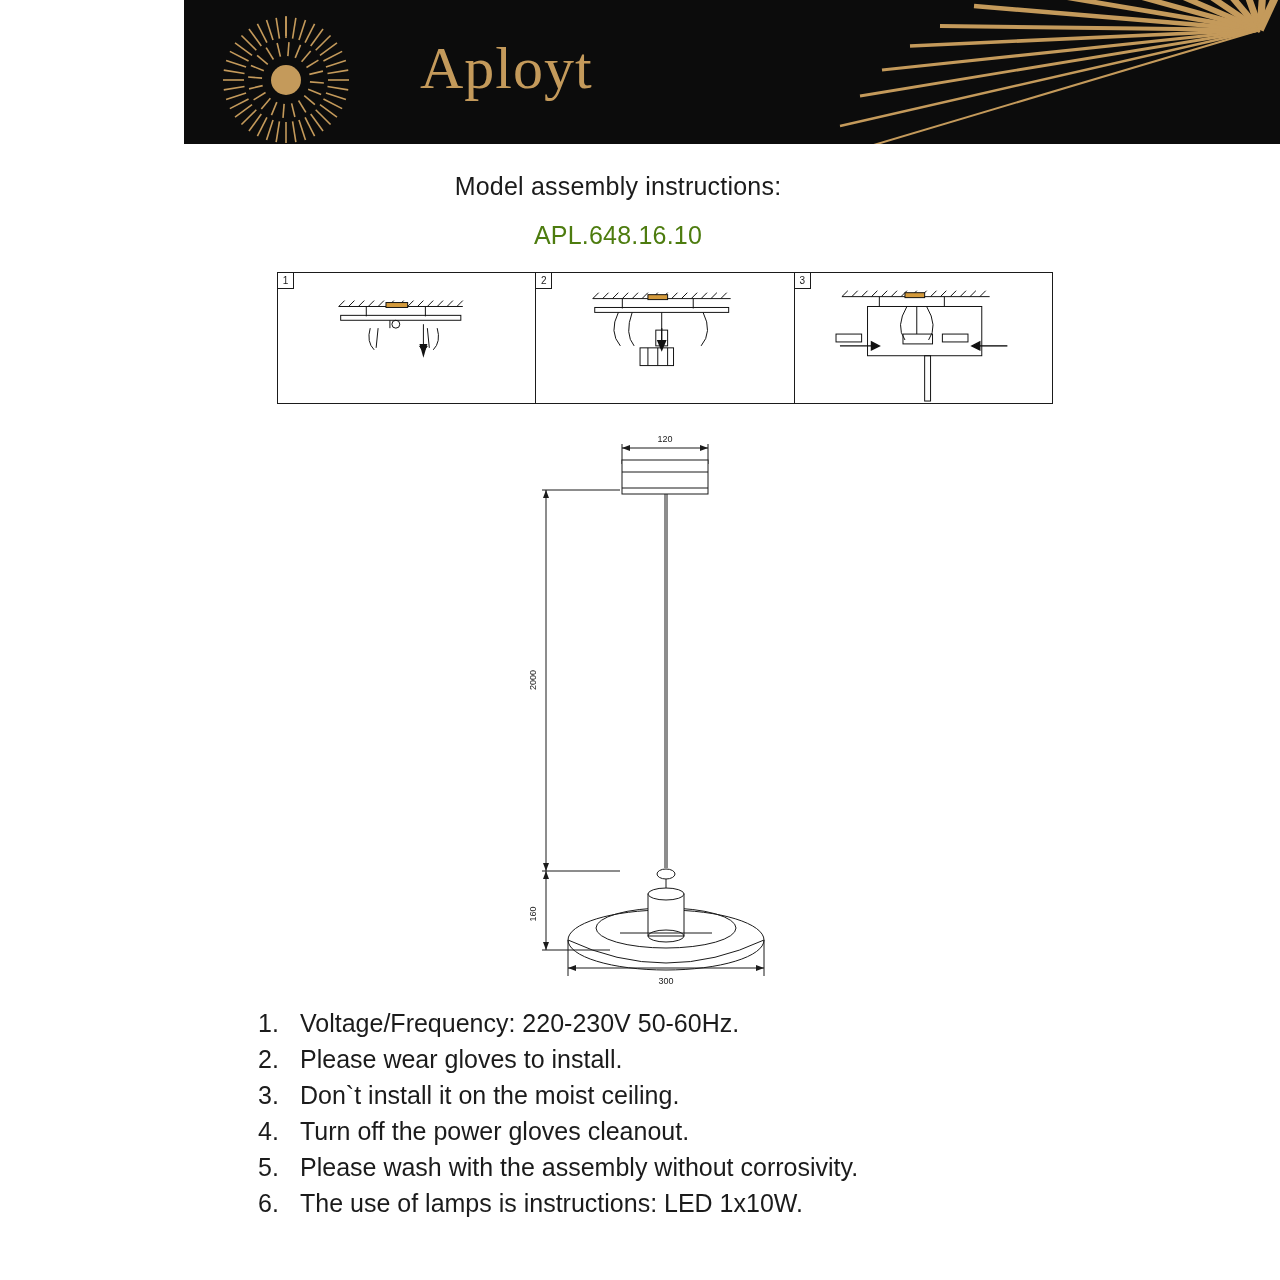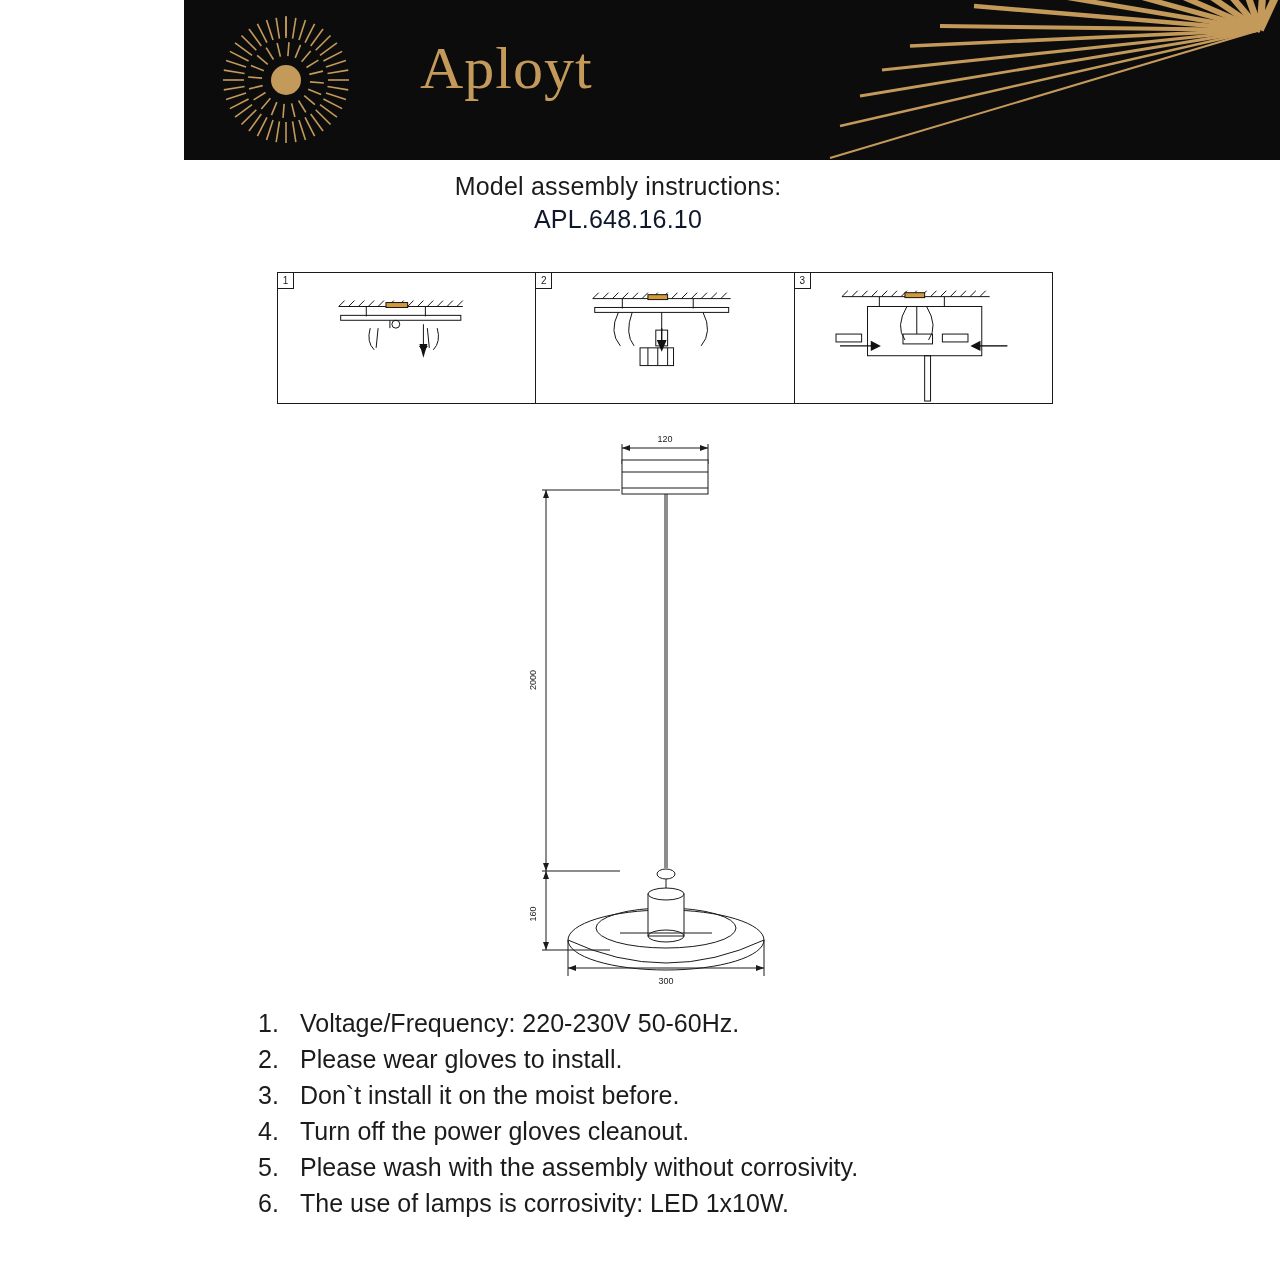--- a/index.html
+++ b/index.html
@@ -15,21 +15,21 @@
     position: relative;
     overflow: hidden;
   }
 
   
   .banner {
     position: absolute;
     left: 184px;
     top: 0;
     width: 1096px;
-    height: 160px;
+    height: 144px;
     background: #0c0c0c;
     overflow: hidden;
   }
   .banner-sun {
     position: absolute;
     left: 36px;
     top: 14px;
     width: 132px;
     height: 132px;
   }
@@ -58,23 +58,23 @@
     top: 172px;
     width: 1236px;
     text-align: center;
   }
   .title-line1 {
     font-size: 25px;
     color: #1b1b1b;
     letter-spacing: 0.2px;
   }
   .title-line2 {
-    margin-top: 4px;
+    margin-top: 20px;
     font-size: 25px;
-    color: #0f172a;
+    color: #4d7c0f;
     letter-spacing: 0.2px;
   }
 
   
   .steps {
     position: absolute;
     left: 277px;
     top: 272px;
     width: 776px;
     height: 132px;
@@ -551,27 +551,27 @@
   <div class="note-row">
     <span class="note-idx">1.</span>
     <span class="note-text">Voltage/Frequency: 220-230V 50-60Hz.</span>
   </div>
   <div class="note-row">
     <span class="note-idx">2.</span>
     <span class="note-text">Please wear gloves to install.</span>
   </div>
   <div class="note-row">
     <span class="note-idx">3.</span>
-    <span class="note-text">Don`t install it on the moist before.</span>
+    <span class="note-text">Don`t install it on the moist ceiling.</span>
   </div>
   <div class="note-row">
     <span class="note-idx">4.</span>
     <span class="note-text">Turn off the power gloves cleanout.</span>
   </div>
   <div class="note-row">
     <span class="note-idx">5.</span>
     <span class="note-text">Please wash with the assembly without corrosivity.</span>
   </div>
   <div class="note-row">
     <span class="note-idx">6.</span>
-    <span class="note-text">The use of lamps is corrosivity: LED 1x10W.</span>
+    <span class="note-text">The use of lamps is instructions: LED 1x10W.</span>
   </div>
 </div>
 
 </body></html>

